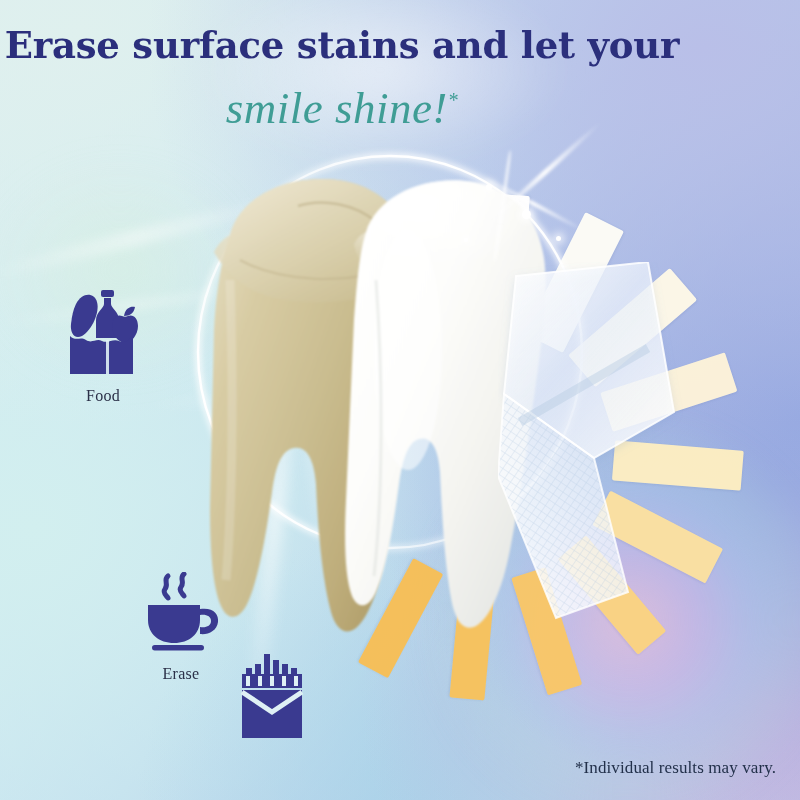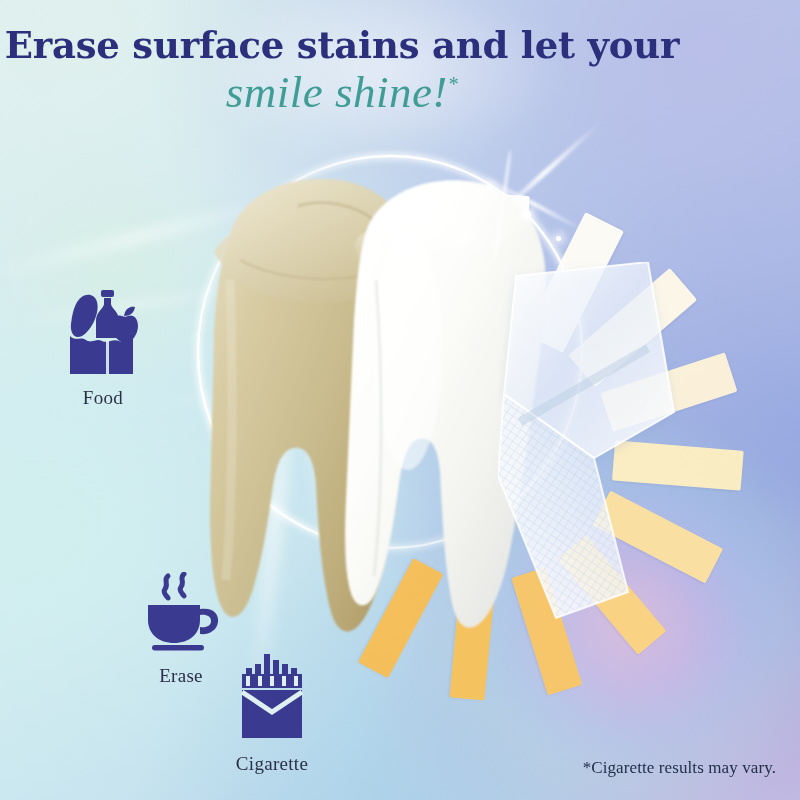--- a/index.html
+++ b/index.html
@@ -51,21 +51,21 @@
 
   
   .headline-wrap{position:absolute;left:0;top:26px;width:684px;text-align:center;z-index:40;}
   .headline{
     font-family:"DejaVu Serif", serif;
     font-weight:700;color:#2b2f7c;font-size:37px;line-height:1.06;
     letter-spacing:-.2px;white-space:nowrap;}
   .subline{
     font-family:"Liberation Serif", serif;
     font-style:italic;font-weight:400;color:#3f9d95;
-    font-size:45px;line-height:1.05;margin-top:4px;white-space:nowrap;letter-spacing:.5px;}
+    font-size:45px;line-height:1.05;margin-top:20px;white-space:nowrap;letter-spacing:.5px;}
   .subline .star{font-size:20px;vertical-align:super;color:#3f9d95;}
 
   
   .tooth-zone{position:absolute;left:170px;top:140px;width:470px;height:540px;z-index:20;}
 
   
   .spark{position:absolute;background:#fff;border-radius:50%;filter:blur(.5px);
     box-shadow:0 0 8px 3px rgba(255,255,255,.9);}
   .ray{position:absolute;background:linear-gradient(90deg,rgba(255,255,255,0),rgba(255,255,255,.95),rgba(255,255,255,0));
     filter:blur(1.6px);border-radius:50%;}
@@ -77,21 +77,21 @@
     transform:translateY(calc(var(--thick) / -2));
     box-shadow:0 1px 3px rgba(80,100,150,.16);}
 
   
   .strip{position:absolute;z-index:30;}
 
   
   .stain{position:absolute;z-index:45;text-align:center;}
   .stain .glyph{display:block;margin:0 auto;}
   .stain .cap{display:block;margin-top:9px;
-    font-family:"Liberation Serif", serif;font-size:19px;color:#2b3048;letter-spacing:.3px;}
+    font-family:"Liberation Serif", serif;font-size:16px;color:#2b3048;letter-spacing:.3px;}
 
   
   .footnote{position:absolute;right:24px;bottom:22px;z-index:50;
     font-family:"Liberation Serif", serif;font-size:17px;color:#22304a;letter-spacing:.1px;}
 </style>
 </head>
 <body>
 
 <div id="stage">
 
@@ -331,18 +331,17 @@
 
         <path d="M8 38 h60 v48 h-60 Z"></path>
       </g>
       <path d="M8 40 L38 60 L68 40" fill="none" stroke="#dff0f5" stroke-width="5"></path>
       <rect x="12" y="24" width="4" height="10" fill="#dff0f5"></rect>
       <rect x="24" y="24" width="4" height="10" fill="#dff0f5"></rect>
       <rect x="36" y="24" width="4" height="10" fill="#dff0f5"></rect>
       <rect x="48" y="24" width="4" height="10" fill="#dff0f5"></rect>
       <rect x="60" y="24" width="4" height="10" fill="#dff0f5"></rect>
     </svg>
-    <span class="cap">Cigarette</span>
-  </div>
-
-  <div class="footnote">*Cigarette results may vary.</div>
+  </div>
+
+  <div class="footnote">*Individual results may vary.</div>
 
 </div>
 
 </body></html>

